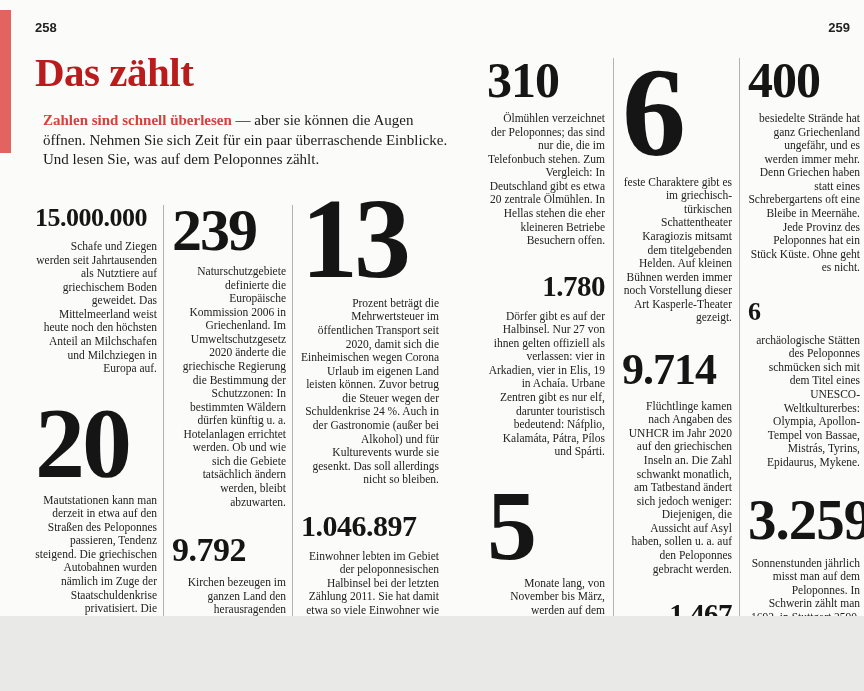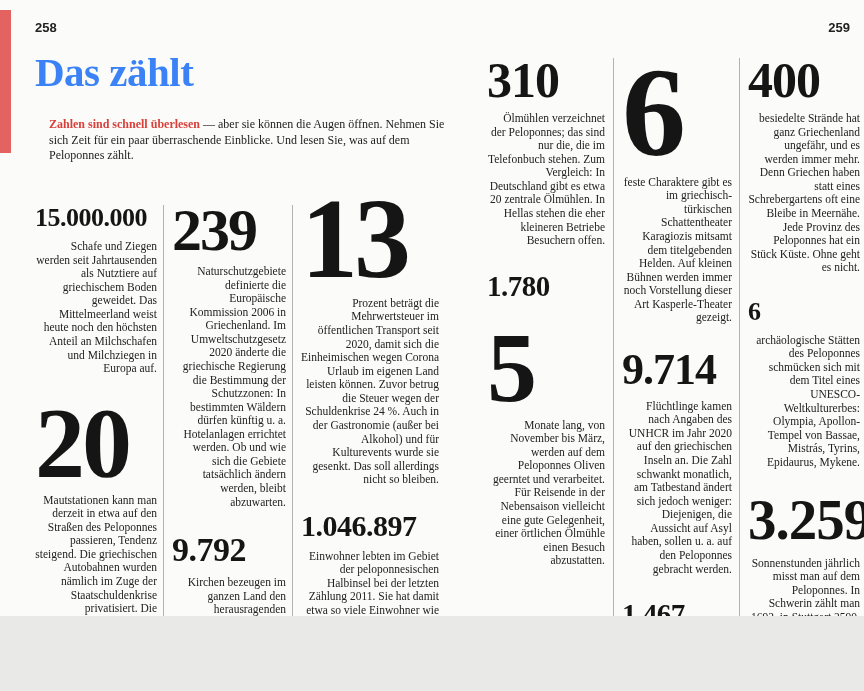--- a/index.html
+++ b/index.html
@@ -22,25 +22,25 @@
   }
   .pagenum{
     position:absolute;top:20px;
     font-family:"Liberation Sans","DejaVu Sans",sans-serif;
     font-weight:bold;font-size:13px;color:#222;
   }
   .pagenum.left{left:35px;}
   .pagenum.right{right:20px;text-align:right;}
   .title{
     position:absolute;left:35px;top:48px;margin:0;
-    font-size:41px;font-weight:bold;letter-spacing:-0.5px;color:#3b82f6;
+    font-size:41px;font-weight:bold;letter-spacing:-0.5px;color:#b91c1c;
   }
   .intro{
-    position:absolute;left:35px;top:103px;margin:14px;
-    width:410px;font-size:12px;line-height:1.3;color:#1c1c1c;
+    position:absolute;left:35px;top:103px;margin:8px;
+    width:410px;font-size:15px;line-height:1.3;color:#1c1c1c;
   }
   .intro .lead{font-weight:bold;color:#d8403b;}
   .col{
     position:absolute;
   }
   .col-1{left:35px;top:205px;width:122px;}
   .col-2{left:172px;top:205px;width:114px;}
   .col-3{left:301px;top:191px;width:138px;}
   .col-4{left:487px;top:58px;width:118px;}
   .col-5{left:622px;top:58px;width:110px;}
@@ -51,21 +51,21 @@
   .div-1{left:163px;top:205px;height:483px;}
   .div-2{left:292px;top:205px;height:483px;}
   .div-3{left:613px;top:58px;height:630px;}
   .div-4{left:739px;top:58px;height:630px;}
   .stat + .stat{margin-top:24px;}
   .num{
     font-weight:bold;line-height:0.85;color:#151515;
     letter-spacing:-1px;white-space:nowrap;
   }
   .n27{font-size:26px;letter-spacing:-0.5px;line-height:1;}
-  .n29{font-size:29px;letter-spacing:-0.5px;line-height:1;}
+  .n29{font-size:29px;letter-spacing:-0.5px;line-height:1;text-align:right;}
   .n31{font-size:30px;letter-spacing:-0.5px;line-height:1;}
   .n34{font-size:34px;letter-spacing:-0.5px;line-height:1;}
   .n38{font-size:38px;line-height:1;}
   .n42{font-size:57px;line-height:0.95;font-family:Liberation Serif, serif;}
   .n44{font-size:44px;line-height:0.95;}
   .n50{font-size:50px;line-height:0.9;}
   .n72{font-size:60px;letter-spacing:-2px;}
   .n100{font-size:100px;letter-spacing:-3px;}
   .n120{font-size:114px;letter-spacing:-4px;}
   .n130{font-size:128px;letter-spacing:-4px;}
@@ -129,20 +129,21 @@
     </div>
   </div>
 
   <div class="col col-4">
     <div class="stat">
       <div class="num n50">310</div>
       <p class="body">Ölmühlen verzeichnet der Peloponnes; das sind nur die, die im Telefonbuch stehen. Zum Vergleich: In Deutschland gibt es etwa 20 zentrale Ölmühlen. In Hellas stehen die eher kleineren Betriebe Besuchern offen.</p>
     </div>
     <div class="stat">
       <div class="num n29">1.780</div>
+      <p class="body">Dörfer gibt es auf der Halbinsel. Nur 27 von ihnen gelten offiziell als verlassen: vier in Arkadien, vier in Elis, 19 in Achaía. Urbane Zentren gibt es nur elf, darunter touristisch bedeutend: Náfplio, Kalamáta, Pátra, Pílos und Spárti.</p>
     </div>
     <div class="stat">
       <div class="num n100">5</div>
       <p class="body">Monate lang, von November bis März, werden auf dem Peloponnes Oliven geerntet und verarbeitet. Für Reisende in der Nebensaison vielleicht eine gute Gelegenheit, einer örtlichen Ölmühle einen Besuch abzustatten.</p>
     </div>
   </div>
 
   <div class="col col-5">
     <div class="stat">
       <div class="num n130">6</div>

